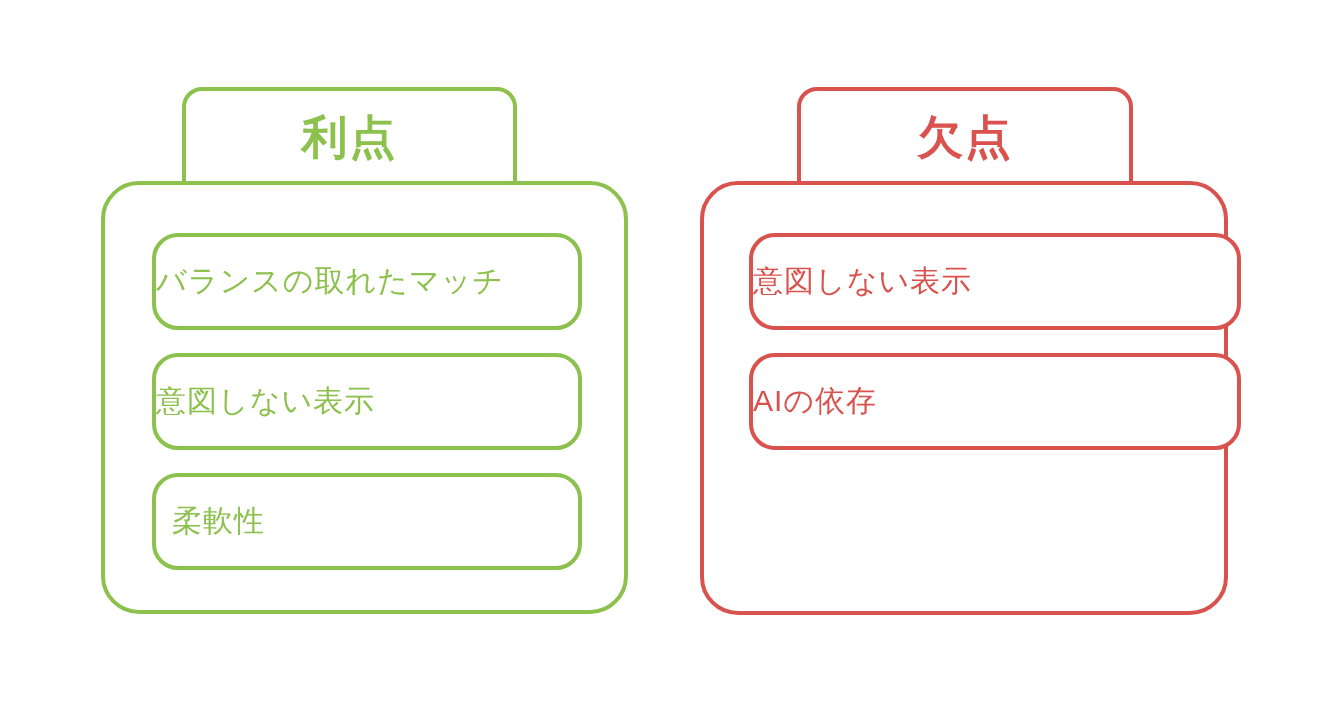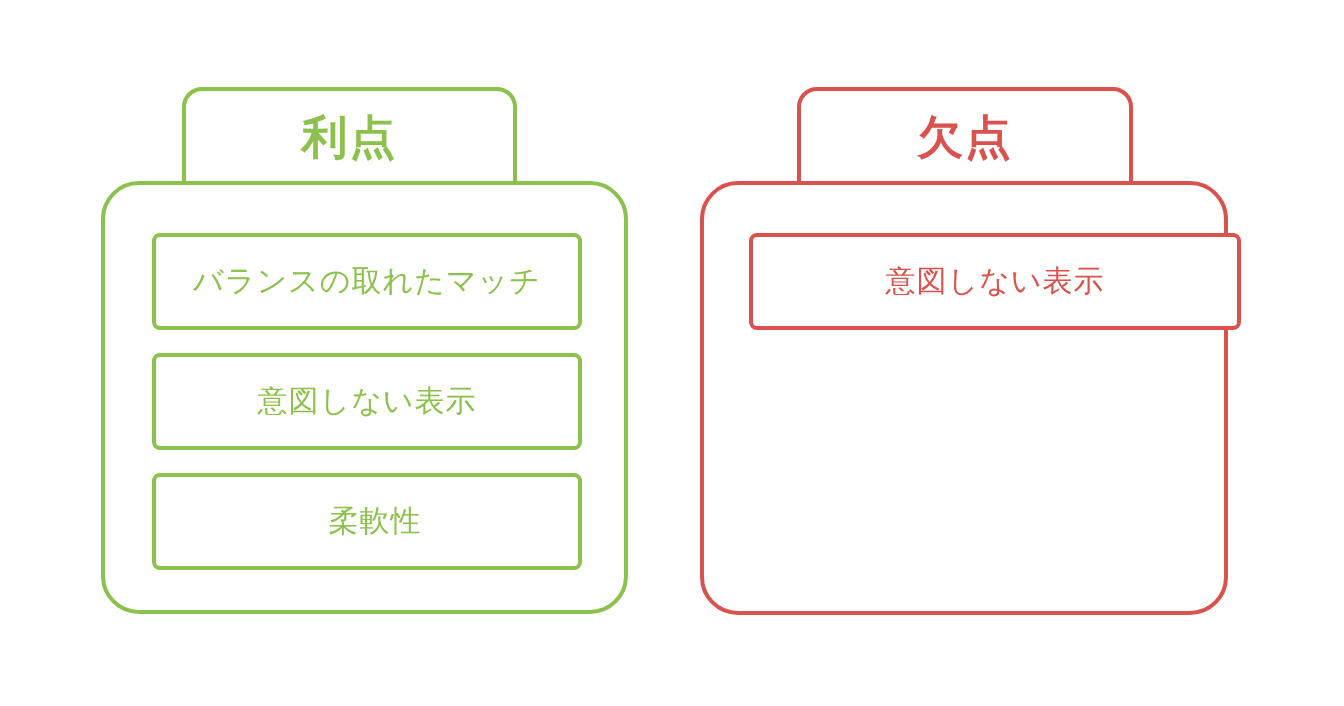--- a/index.html
+++ b/index.html
@@ -47,25 +47,25 @@
     background: var(--bg);
     border: 4px solid;
     border-radius: 38px;
     z-index: 2;
   }
   
   .item {
     position: absolute;
     height: 97px;
     border: 4px solid;
-    border-radius: 8px;
+    border-radius: 26px;
     background: var(--bg);
     display: flex;
     align-items: center;
-    justify-content: center;
+    justify-content: flex-start;
   }
   .item-label {
     font-size: 30px;
     letter-spacing: 1px;
   }
   
   .theme-green .tab, .theme-green .panel, .theme-green .item { border-color: var(--green); }
   .theme-green .tab-title, .theme-green .item-label { color: var(--green); }
   .theme-red .tab, .theme-red .panel, .theme-red .item { border-color: var(--red); }
   .theme-red .tab-title, .theme-red .item-label { color: var(--red); }
@@ -108,16 +108,19 @@
   </section>
 
   <section class="group-disadvantages theme-red">
     <div class="tab">
       <span class="tab-title">欠点</span>
     </div>
     <div class="panel">
       <div class="item item-1">
         <span class="item-label">意図しない表示</span>
       </div>
+      <div class="item item-2">
+        <span class="item-label">AIの依存</span>
+      </div>
     </div>
   </section>
 
 </div>
 
 </body></html>

